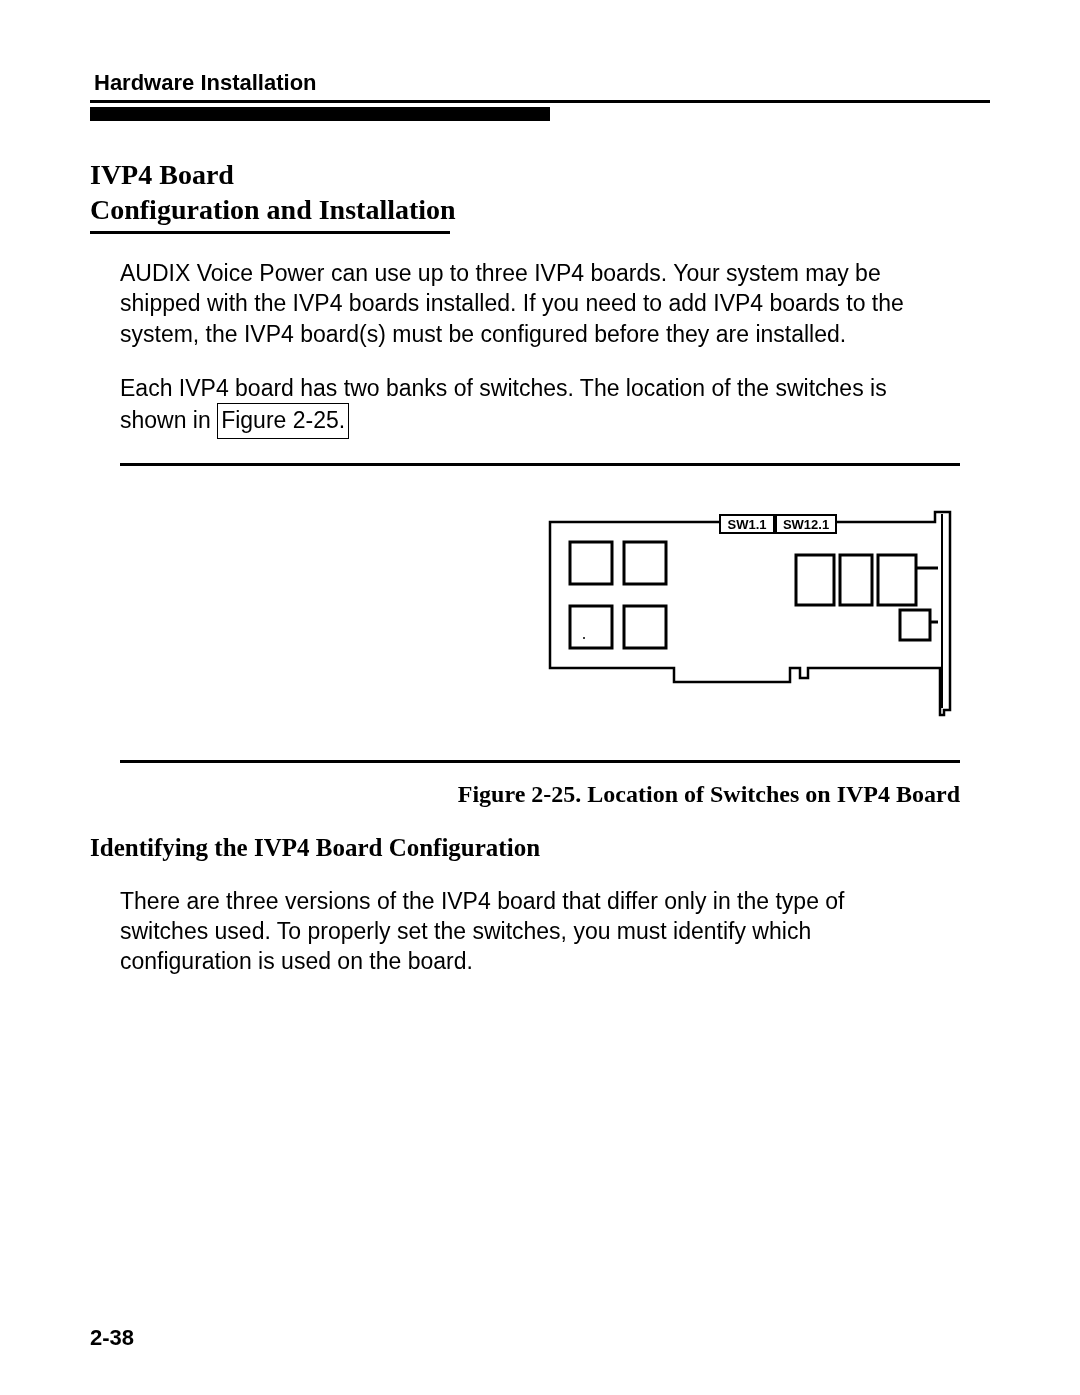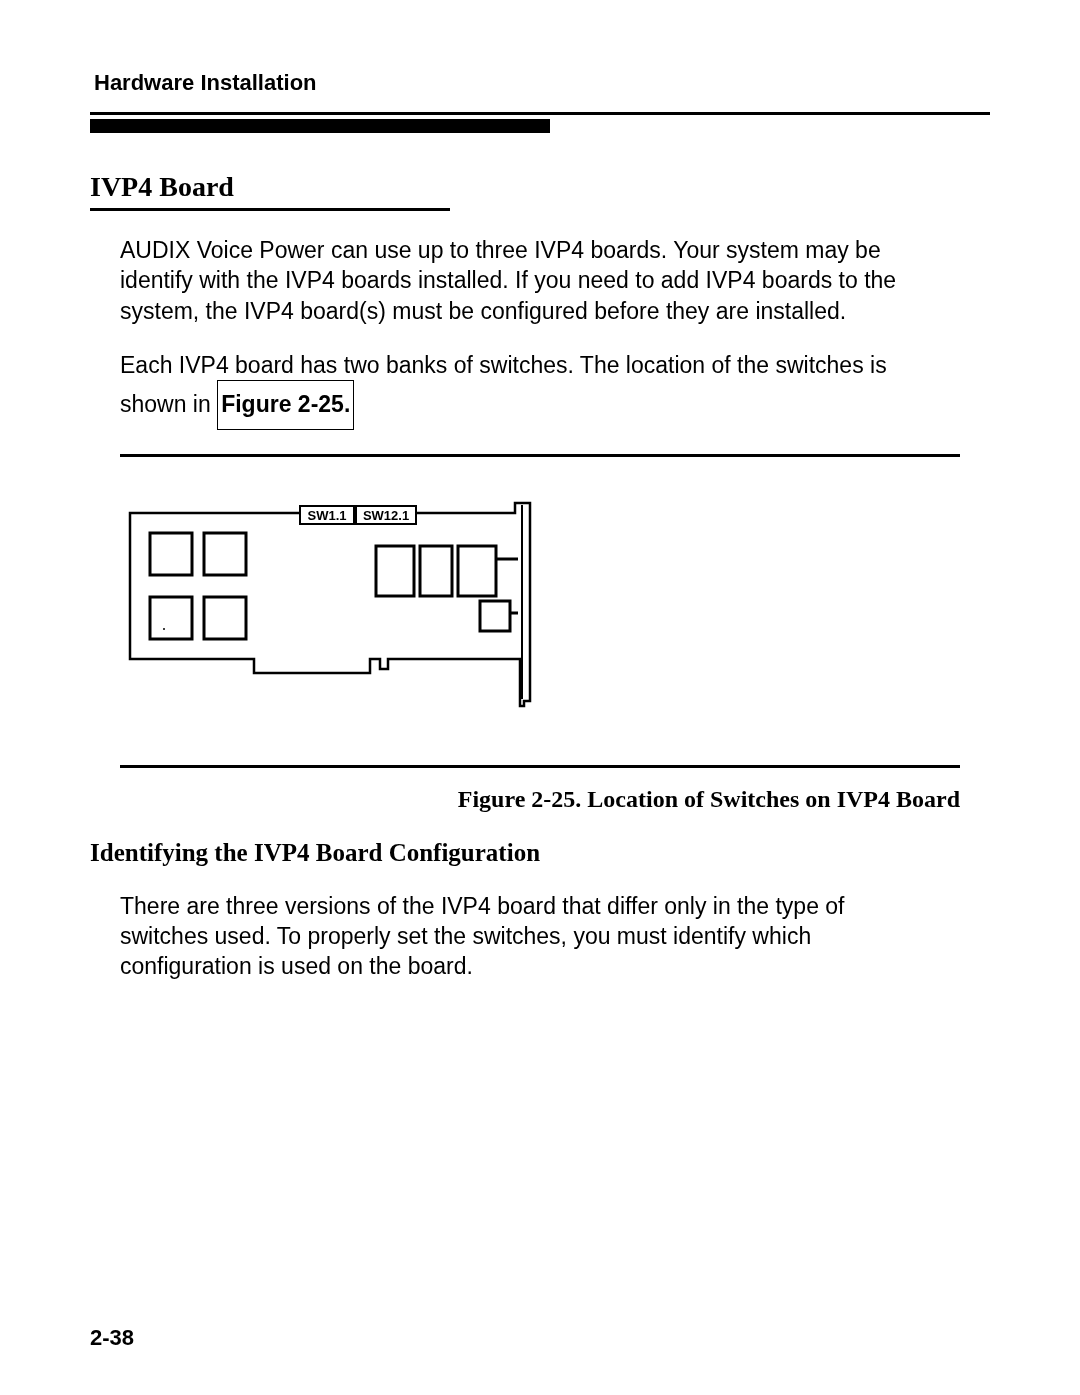--- a/index.html
+++ b/index.html
@@ -1,49 +1,50 @@
 <!DOCTYPE html>
 <html><head>
 <meta charset="utf-8">
 <style>
   * { margin: 0; padding: 0; box-sizing: border-box; }
   html, body { width: 1080px; height: 1395px; background: #fff; font-family: Arial, Helvetica, sans-serif; color: #000; }
   .page { padding: 70px 90px 40px 90px; position: relative; height: 100%; }
-  .running-head { font-weight: bold; font-size: 22px; margin-bottom: 16px; padding-left: 4px; }
+  .running-head { font-weight: bold; font-size: 22px; margin-bottom: 4px; padding-left: 4px; }
   .rule-thin { border-top: 3px solid #000; margin-bottom: 4px; }
   .rule-thick { height: 14px; background: #000; width: 460px; }
   .section-title { font-family: "Times New Roman", Times, serif; font-weight: bold; font-size: 28px; margin-top: 36px; line-height: 1.25; }
   .section-underline { border-bottom: 3px solid #000; width: 360px; height: 0; margin-top: 4px; }
   .body { margin-left: 30px; margin-top: 24px; font-size: 23px; line-height: 1.32; max-width: 790px; }
   .body p { margin-bottom: 24px; }
-  .ref-box { display: inline-block; border: 1.5px solid #000; padding: 11px 3px; line-height: 1.1; font-weight: bold; }
+  .ref-box { display: inline-block; border: 1.5px solid #000; padding: 4px 3px; line-height: 1.1; }
   .fig-wrap { margin: 24px 30px 10px 30px; }
   .fig-rule { border-top: 3px solid #000; margin: 0; }
-  .fig-area { padding: 44px 0 44px 0; display: flex; justify-content: flex-start; }
+  .fig-area { padding: 44px 0 30px 0; display: flex; justify-content: flex-end; }
   .board-svg { display: block; }
   .fig-caption { font-family: "Times New Roman", Times, serif; font-weight: bold; font-size: 24px; margin: 18px 30px 0 30px; text-align: right; }
   .subsection { font-family: "Times New Roman", Times, serif; font-weight: bold; font-size: 25px; margin-top: 26px; }
   .page-num { position: absolute; bottom: 44px; left: 90px; font-weight: bold; font-size: 22px; }
 </style>
 </head>
 <body>
 
 <div class="page">
 
   <div class="running-head">Hardware Installation</div>
   <div class="rule-thin"></div>
   <div class="rule-thick"></div>
 
   <div class="section-title">
     <div>IVP4 Board</div>
+    <div>Configuration and Installation</div>
   </div>
   <div class="section-underline"></div>
 
   <div class="body">
-    <p>AUDIX Voice Power can use up to three IVP4 boards. Your system may be identify with the IVP4 boards installed. If you need to add IVP4 boards to the system, the IVP4 board(s) must be configured before they are installed.</p>
+    <p>AUDIX Voice Power can use up to three IVP4 boards. Your system may be shipped with the IVP4 boards installed. If you need to add IVP4 boards to the system, the IVP4 board(s) must be configured before they are installed.</p>
     <p>
       <span>Each IVP4 board has two banks of switches. The location of the switches is shown in </span><span class="ref-box">Figure 2-25.</span>
     </p>
   </div>
 
   <div class="fig-wrap">
     <div class="fig-rule"></div>
     <div class="fig-area">
       <svg class="board-svg" width="420" height="220" viewBox="0 0 420 220">
 

